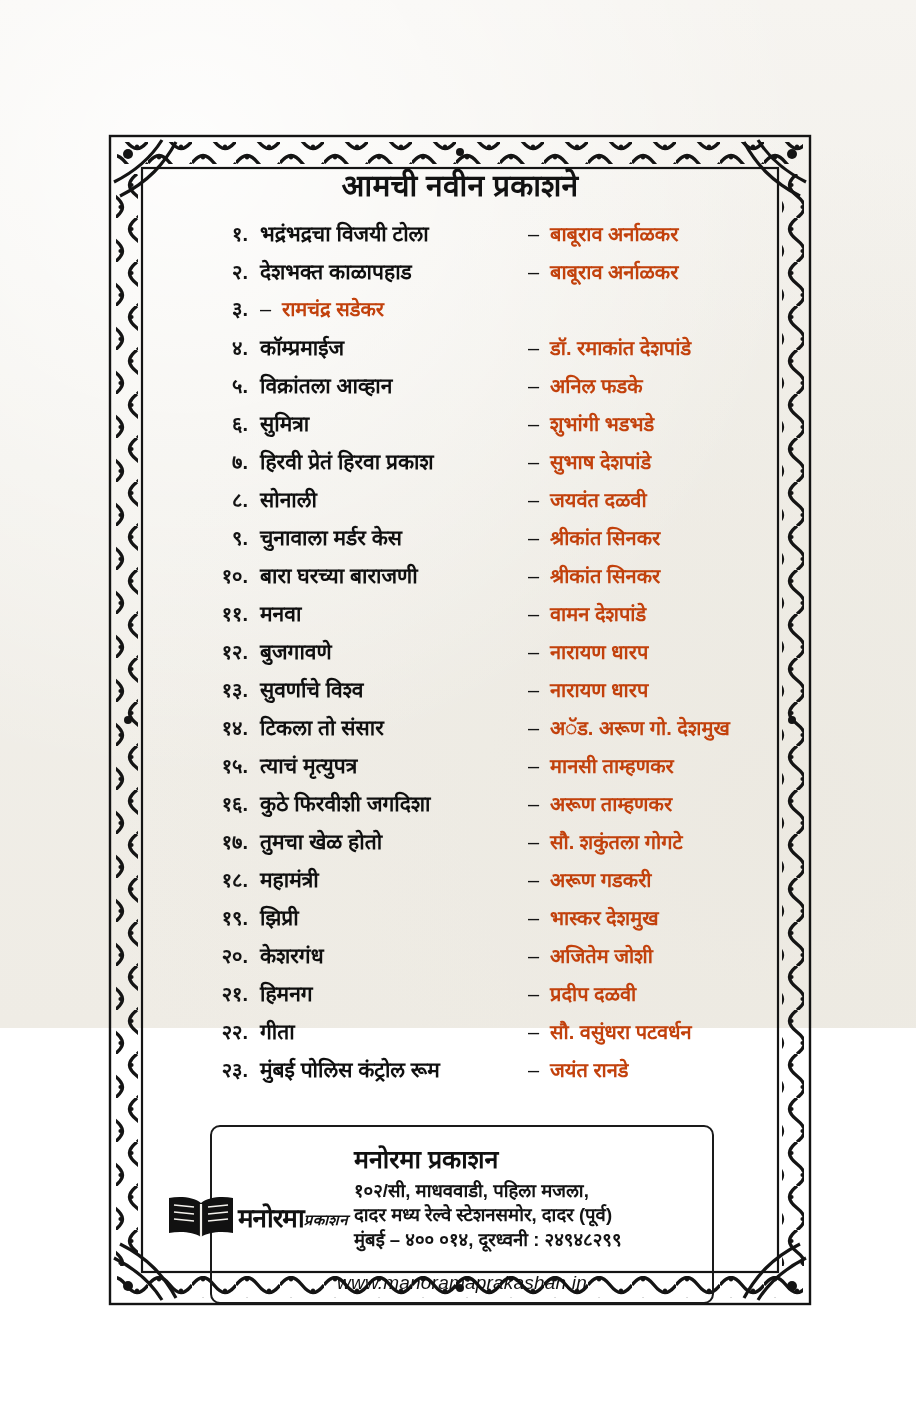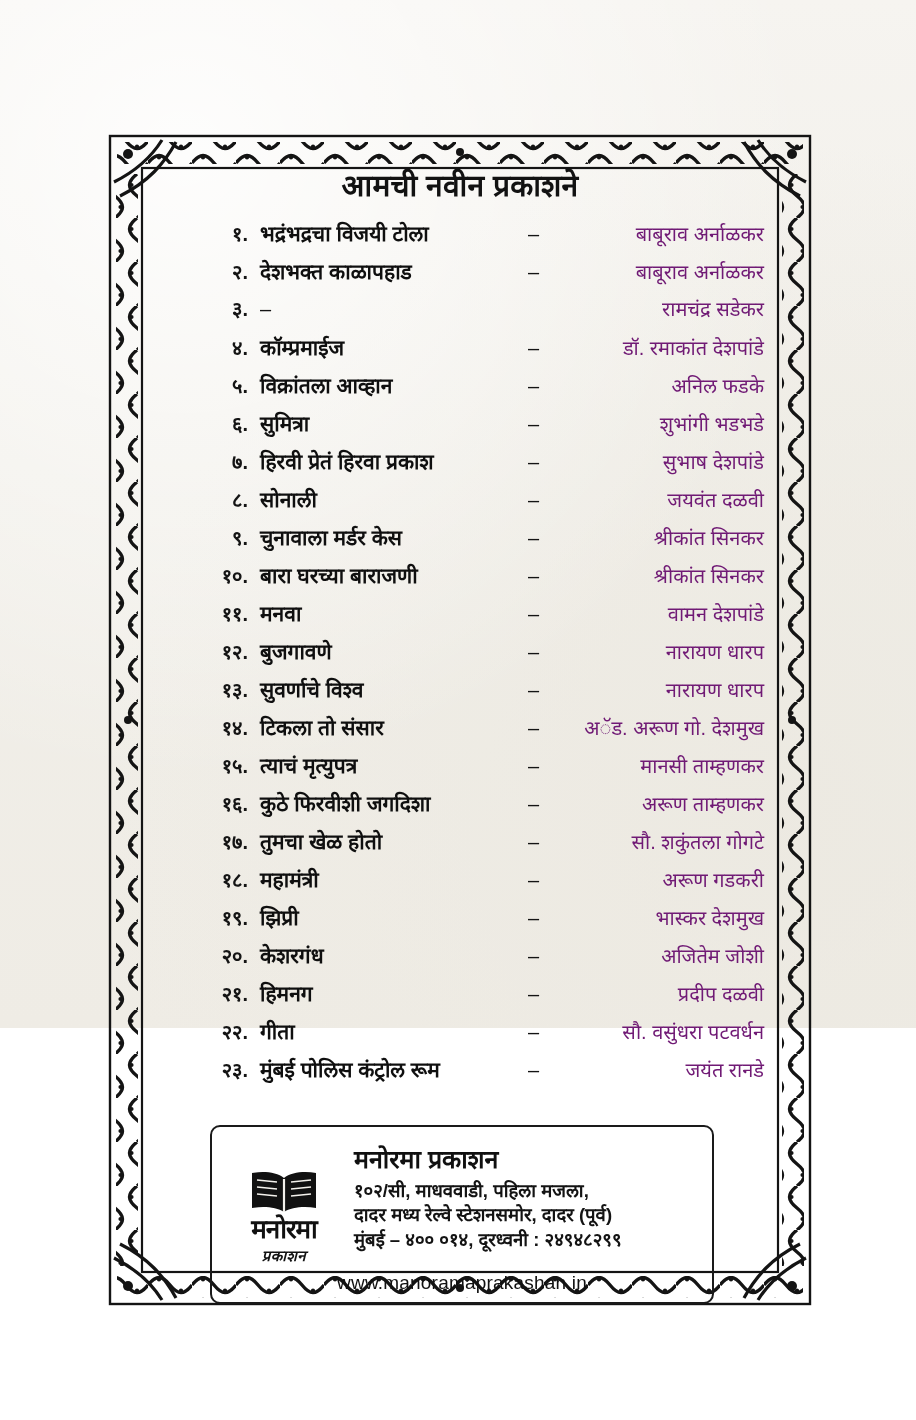--- a/index.html
+++ b/index.html
@@ -98,25 +98,24 @@
   }
   .bk-dash {
     flex: 0 0 22px;
     width: 22px;
     color: #141414;
     font-weight: 400;
     font-size: 20px;
   }
   .bk-author {
     flex: 1 1 auto;
-    color: #701a75;
-    font-weight: 400;
+    color: #c2410c;
+    font-weight: 700;
     white-space: nowrap;
     font-size: 20px;
-    text-align: right;
   }
 
   
   .publisher-box {
     position: absolute;
     left: 62px;
     top: 975px;
     width: 500px;
     height: 175px;
     border: 2px solid #1a1a1a;
@@ -126,23 +125,23 @@
   .pub-inner {
     display: flex;
     height: 100%;
     padding: 6px 8px 4px 8px;
     box-sizing: border-box;
   }
   .pub-logo {
     flex: 0 0 128px;
     width: 128px;
     display: flex;
-    flex-direction: column;
+    flex-direction: row;
     align-items: center;
-    justify-content: center;
+    justify-content: flex-end;
     padding-top: 4px;
   }
   .logo-book {
     width: 74px;
     height: 44px;
     position: relative;
     margin-bottom: 2px;
   }
   .logo-name {
     font-size: 26px;
@@ -180,20 +179,21 @@
   .pub-site {
     position: absolute;
     left: 0;
     right: 0;
     bottom: 8px;
     text-align: center;
     font-size: 19px;
     font-weight: 400;
     color: #111;
     letter-spacing: 0.2px;
+    font-style: italic;
   }
 </style>
 </head>
 <body>
 
 <div class="page">
   <div class="paper-texture"></div>
 
   <div class="frame">
     <svg class="frame-svg" viewBox="0 0 712 1180" preserveAspectRatio="none">

